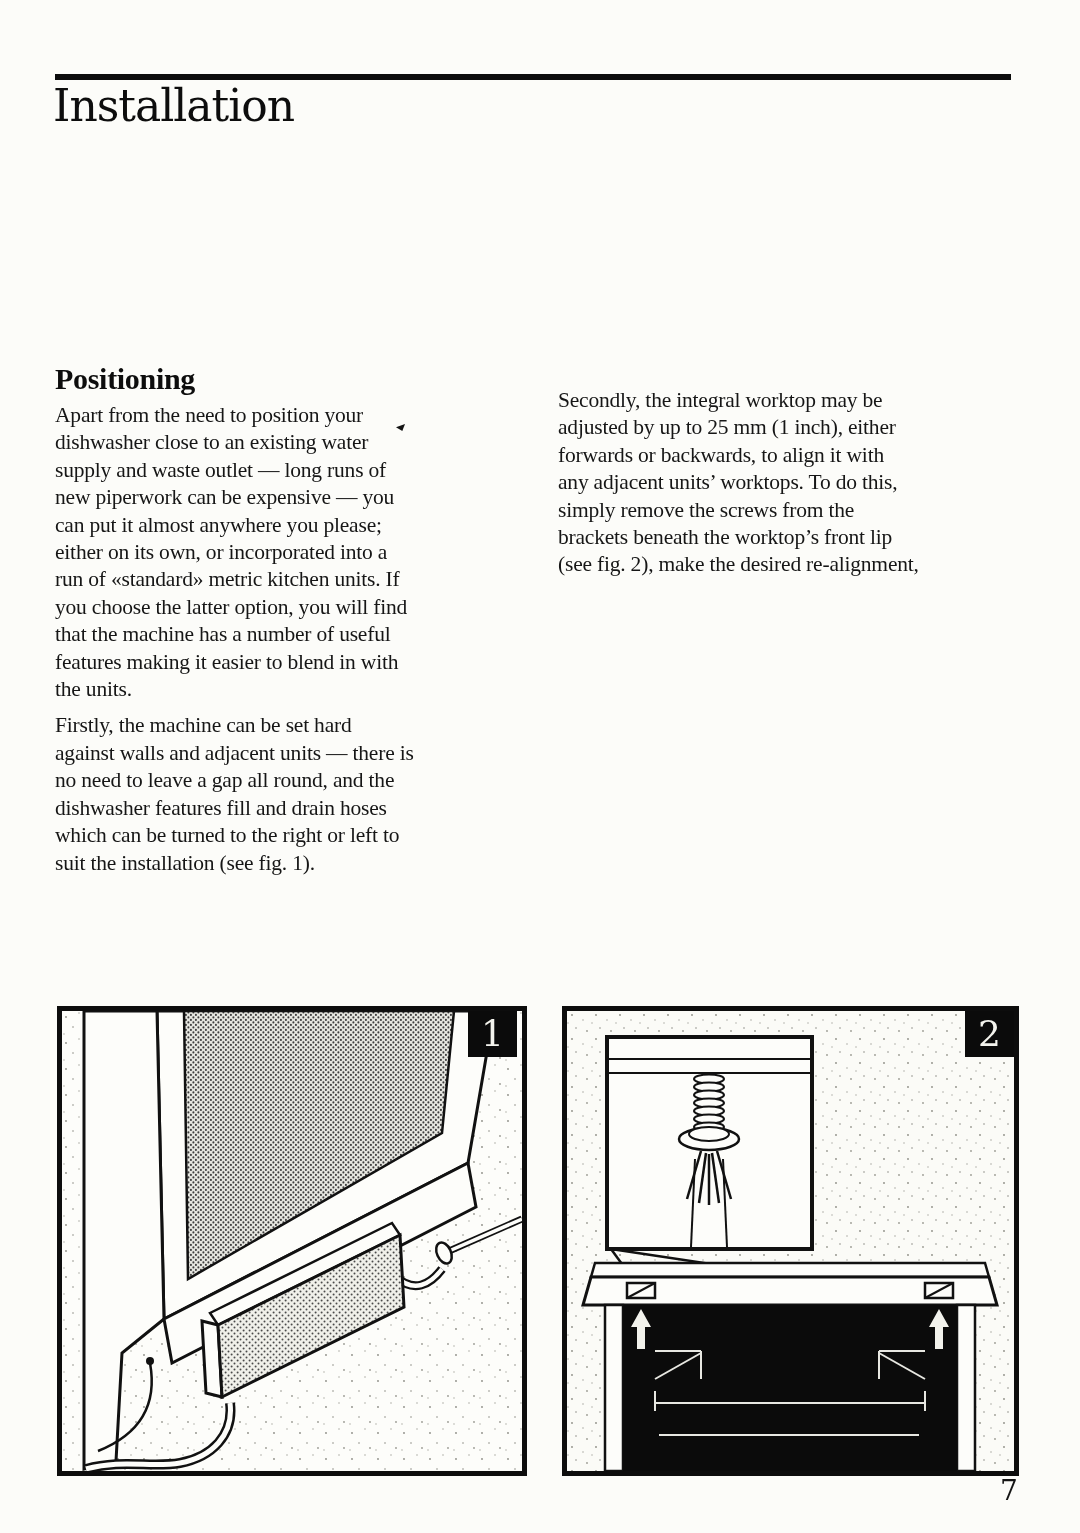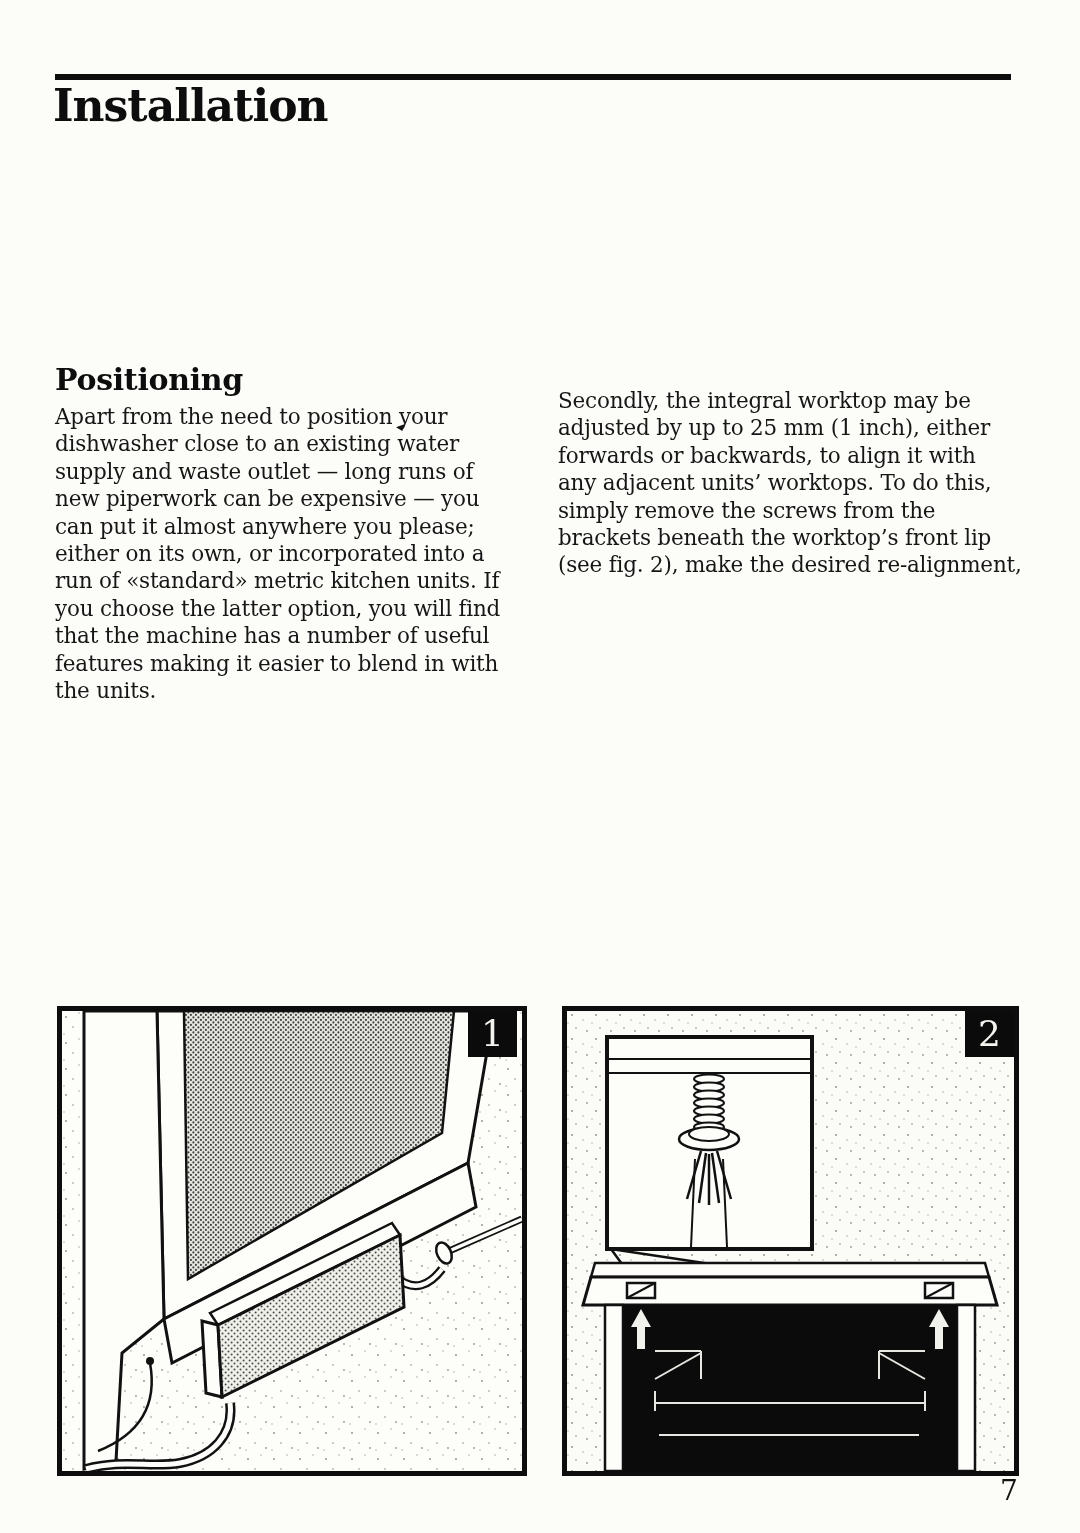--- a/index.html
+++ b/index.html
@@ -23,31 +23,32 @@
     top: 74px;
     width: 956px;
     height: 6px;
     background: #0d0d0d;
   }
   .page-title {
     position: absolute;
     left: 53px;
     top: 80px;
     font-size: 44px;
-    font-weight: 700;
+    font-weight: 400;
     letter-spacing: -1px;
     color: #0d0d0d;
   }
   .columns {
     position: absolute;
     left: 55px;
     top: 362px;
     width: 968px;
     display: flex;
     gap: 38px;
+    font-family: Liberation Serif, serif;
   }
   .col {
     width: 465px;
   }
   .col-heading {
     margin: 0 0 6px 0;
     font-size: 30px;
     font-weight: 700;
     letter-spacing: -0.3px;
     color: #0d0d0d;
@@ -122,20 +123,26 @@
 dishwasher close to an existing water
 supply and waste outlet — long runs of
 new piperwork can be expensive — you
 can put it almost anywhere you please;
 either on its own, or incorporated into a
 run of «standard» metric kitchen units. If
 you choose the latter option, you will find
 that the machine has a number of useful
 features making it easier to blend in with
 the units.</p>
+      <p class="para">Firstly, the machine can be set hard
+against walls and adjacent units — there is
+no need to leave a gap all round, and the
+dishwasher features fill and drain hoses
+which can be turned to the right or left to
+suit the installation (see fig. 1).</p>
     </div>
     <div class="col right-col">
       <p class="para">Secondly, the integral worktop may be
 adjusted by up to 25 mm (1 inch), either
 forwards or backwards, to align it with
 any adjacent units’ worktops. To do this,
 simply remove the screws from the
 brackets beneath the worktop’s front lip
 (see fig. 2), make the desired re-alignment,</p>
     </div>

